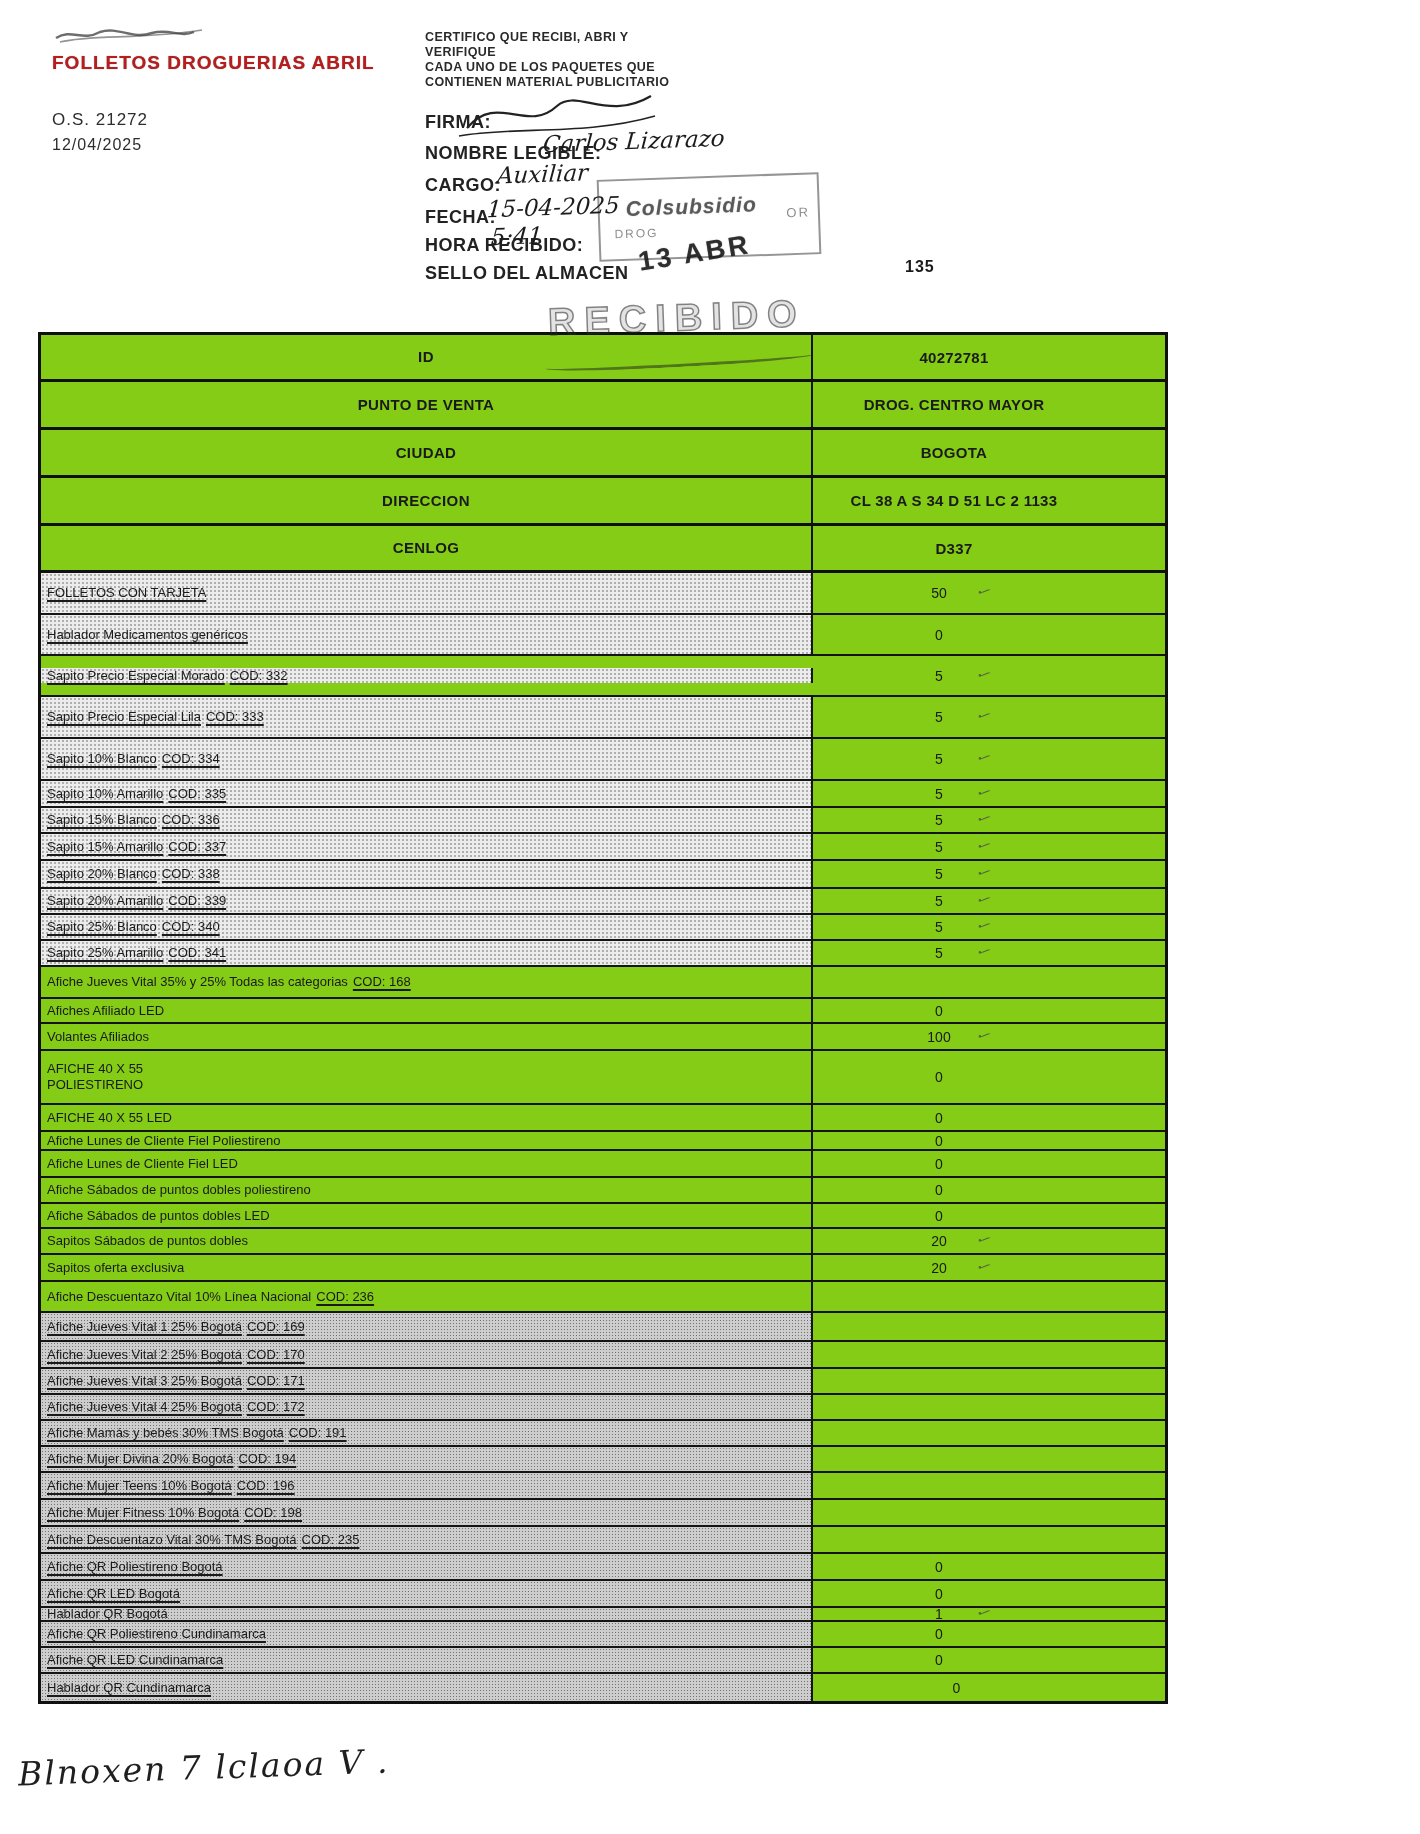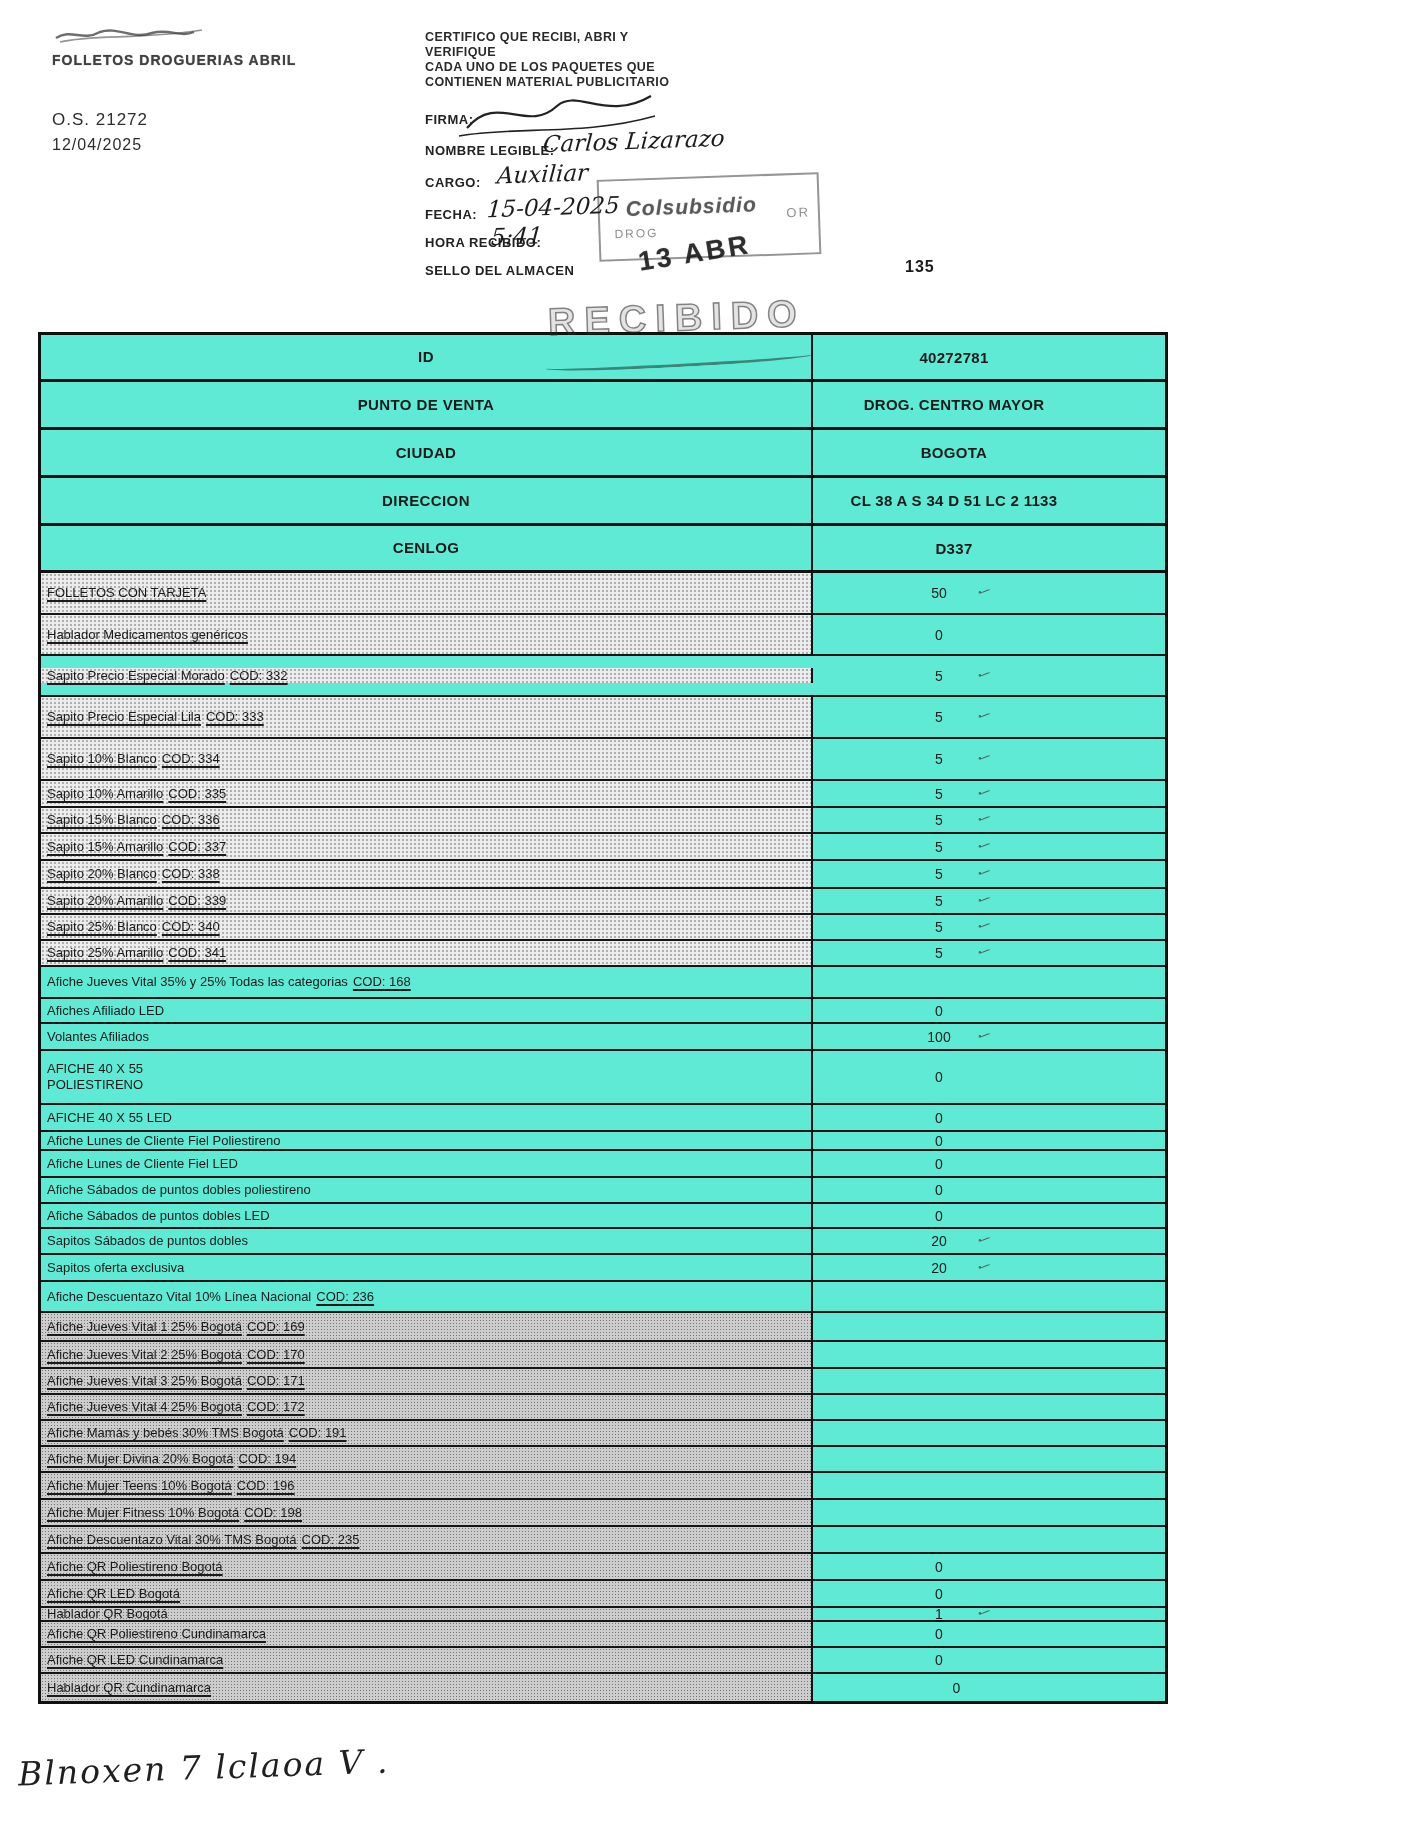--- a/index.html
+++ b/index.html
@@ -5,30 +5,30 @@
   html,body{margin:0;padding:0;background:#9a9a9a;}
   .page{
     position:relative;width:1420px;height:1834px;background:#ffffff;
     margin:0 auto;overflow:hidden;
     font-family:"Liberation Sans",sans-serif;color:#1a1a1a;
   }
   
   .hdr-left{position:absolute;left:52px;top:24px;width:360px;}
   .scribble{display:block;}
   .doc-title{
-    margin-top:6px;font-size:14px;font-weight:bold;letter-spacing:1px;
-    color:#404040;text-shadow:0 0 1px #777;
+    margin-top:6px;font-size:19px;font-weight:bold;letter-spacing:1px;
+    color:#b91c1c;text-shadow:0 0 1px #777;
   }
   .os-number{position:absolute;left:0;top:86px;font-size:17px;letter-spacing:1px;color:#2d2d2d;}
   .os-date{position:absolute;left:0;top:112px;font-size:16px;letter-spacing:1px;color:#2d2d2d;}
   
   .cert{position:absolute;left:425px;top:30px;width:440px;height:270px;font-size:12.5px;}
   .cert-line{line-height:15px;letter-spacing:.4px;color:#2a2a2a;font-weight:bold;}
   .cert-field{position:absolute;left:0;white-space:nowrap;}
-  .cert-field .lbl{font-size:13px;font-weight:bold;letter-spacing:.5px;color:#222;}
+  .cert-field .lbl{font-size:18px;font-weight:bold;letter-spacing:.5px;color:#222;}
   .hand{
     font-family:"DejaVu Serif",serif;font-style:italic;color:#1c1c1c;
     transform:rotate(-2deg) skewX(-6deg);display:inline-block;
   }
   .hand-val{position:absolute;font-size:23px;white-space:nowrap;}
   .sig-svg{position:absolute;left:30px;top:56px;}
   
   .stamp-box{
     position:absolute;left:598px;top:176px;width:218px;height:78px;
     border:2px solid rgba(20,20,20,.45);transform:rotate(-2deg);
@@ -50,21 +50,21 @@
     white-space:nowrap;z-index:5;
   }
   .stamp-underline{
     position:absolute;left:545px;top:356px;width:268px;height:8px;z-index:5;
     border-bottom:3px solid rgba(30,30,30,.5);transform:rotate(-3deg);border-radius:50%;
   }
   .page-number{position:absolute;left:905px;top:258px;font-size:16px;font-weight:bold;letter-spacing:1px;}
   
   .doc-table{
     position:absolute;left:38px;top:332px;width:1130px;
-    border:3px solid #101010;box-sizing:border-box;background:#5eead4;
+    border:3px solid #101010;box-sizing:border-box;background:#84cc16;
   }
   .row{display:flex;box-sizing:border-box;border-bottom:2px solid #141414;}
   .row:last-child{border-bottom:none;gap:35px;}
   .info-row{border-bottom:3px solid #101010;}
   .cell{box-sizing:border-box;}
   .cell-label{
     width:772px;border-right:2px solid #141414;display:flex;align-items:center;
     padding:0 6px;font-size:13px;white-space:pre-line;line-height:1.2;
   }
   .info-row .cell-label{justify-content:center;font-weight:bold;font-size:15px;letter-spacing:.4px;}

